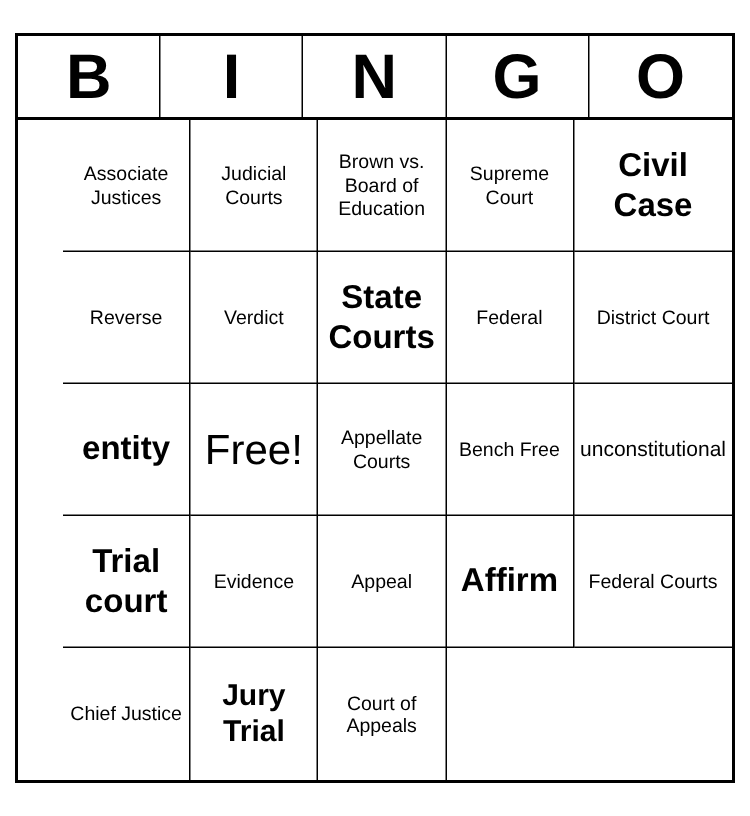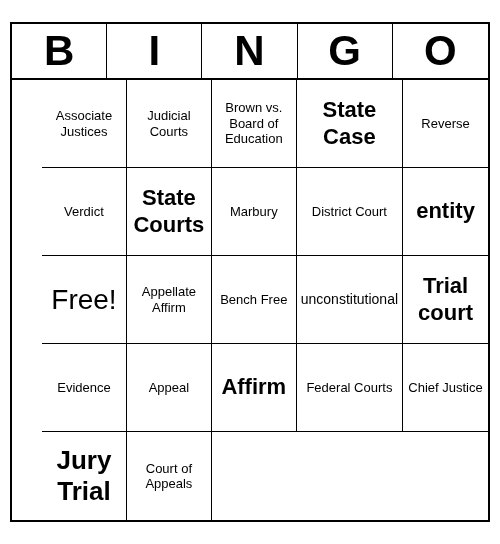--- a/index.html
+++ b/index.html
@@ -69,21 +69,21 @@
     .bingo-cell:nth-child(n+21) {
       border-bottom: none;
     }
 
     .bingo-cell.large-text {
       font-size: 22px;
       font-weight: bold;
     }
 
     .bingo-cell.xlarge-text {
-      font-size: 26px;
+      font-size: 20px;
       font-weight: bold;
     }
 
     .bingo-cell.free {
       font-size: 28px;
       font-weight: normal;
     }
 
     .bingo-cell.small-text {
       font-size: 14px;
@@ -97,29 +97,30 @@
   <div class="bingo-header-cell">B</div>
       <div class="bingo-header-cell">I</div>
       <div class="bingo-header-cell">N</div>
       <div class="bingo-header-cell">G</div>
       <div class="bingo-header-cell">O</div>
     </div>
   <div class="bingo-grid">
   <div class="bingo-cell">Associate Justices</div>
       <div class="bingo-cell">Judicial Courts</div>
       <div class="bingo-cell">Brown vs. Board of Education</div>
-      <div class="bingo-cell large-text">State Case</div>
+      <div class="bingo-cell">Supreme Court</div>
+      <div class="bingo-cell large-text">Civil Case</div>
       <div class="bingo-cell">Reverse</div>
       <div class="bingo-cell">Verdict</div>
       <div class="bingo-cell large-text">State Courts</div>
-      <div class="bingo-cell">Marbury</div>
+      <div class="bingo-cell">Federal</div>
       <div class="bingo-cell">District Court</div>
       <div class="bingo-cell large-text">entity</div>
       <div class="bingo-cell free">Free!</div>
-      <div class="bingo-cell">Appellate Affirm</div>
+      <div class="bingo-cell">Appellate Courts</div>
       <div class="bingo-cell">Bench Free</div>
       <div class="bingo-cell small-text">unconstitutional</div>
       <div class="bingo-cell large-text">Trial court</div>
       <div class="bingo-cell">Evidence</div>
       <div class="bingo-cell">Appeal</div>
       <div class="bingo-cell large-text">Affirm</div>
       <div class="bingo-cell">Federal Courts</div>
       <div class="bingo-cell">Chief Justice</div>
       <div class="bingo-cell xlarge-text">Jury Trial</div>
       <div class="bingo-cell">Court of Appeals</div>

